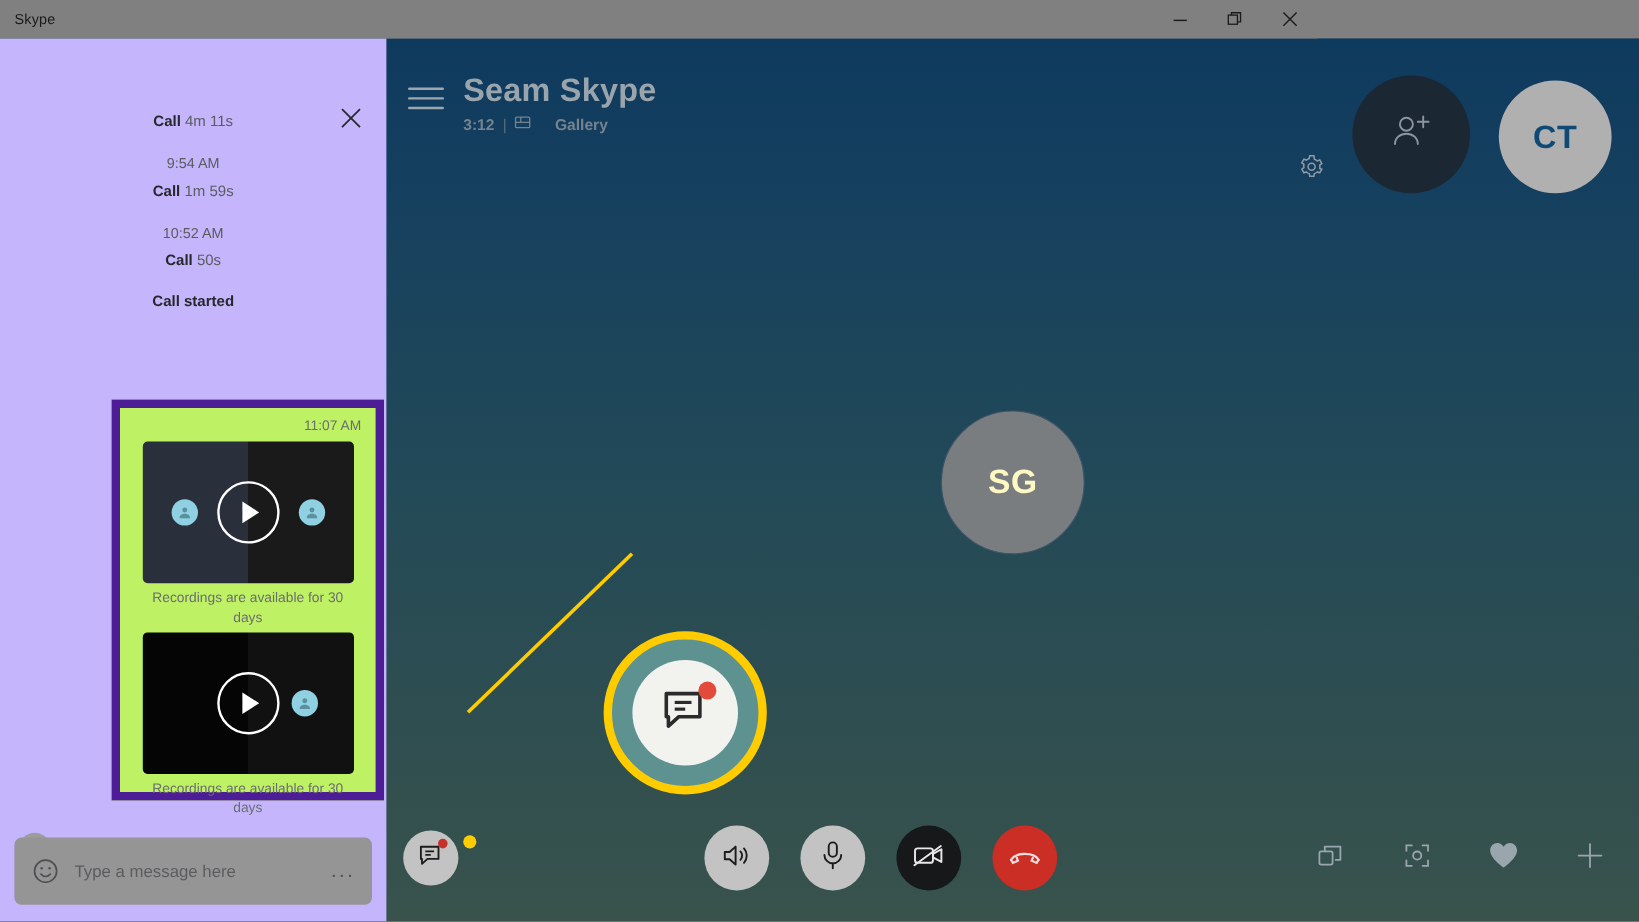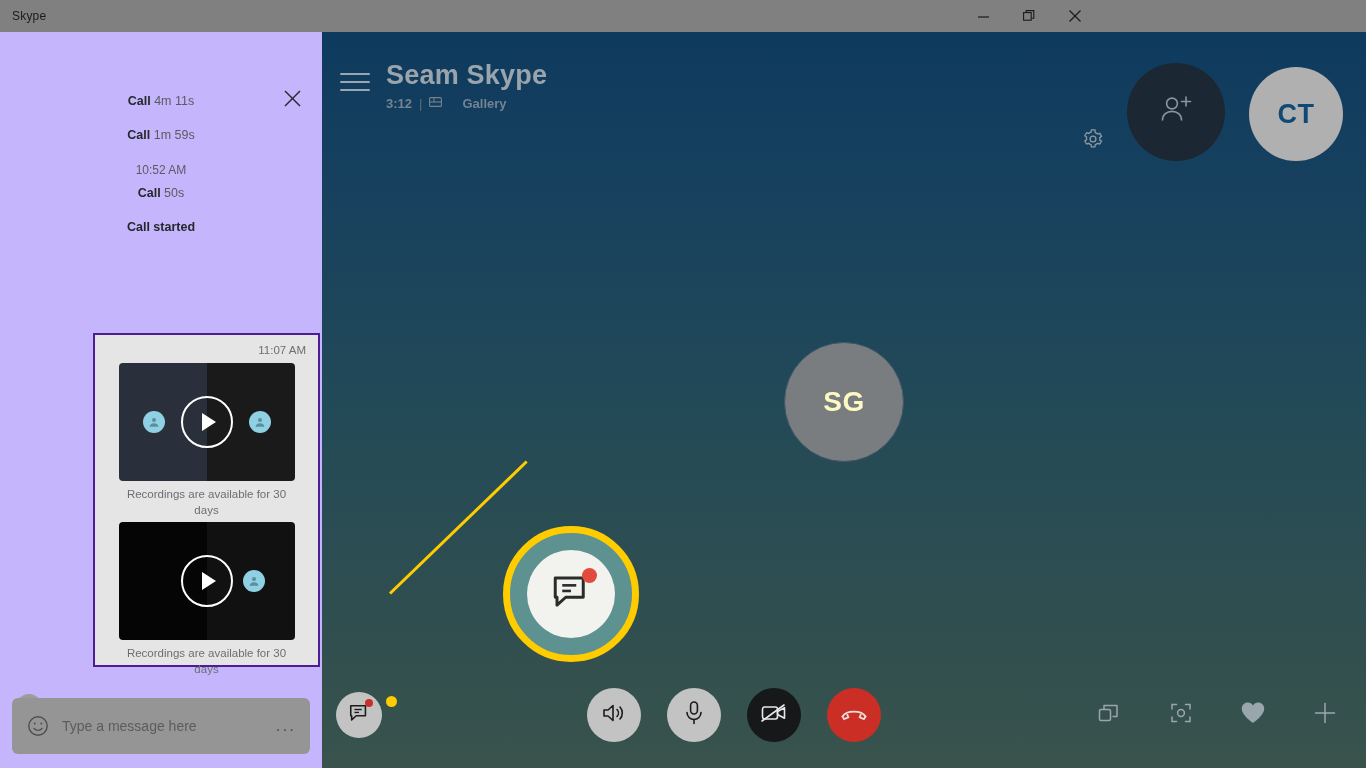--- a/index.html
+++ b/index.html
@@ -192,22 +192,22 @@
     font-size: 12.5px; color: #26282b;
     line-height: 22px; margin-bottom: 12px;
   }
   .tl-event b { font-weight: bold; }
   .tl-event .dur { color: #5a5c5e; font-weight: normal; }
 
   
   .rec-card {
     position: absolute; left: 93px; top: 333px;
     width: 227px; height: 334px;
-    background: #e5e5e5;
-    border: 2px solid #4c1d95;
+    background: #bef264;
+    border: 7px solid #4c1d95;
     z-index: 45;
     padding: 6px 10px 0 10px;
   }
   .rec-time {
     text-align: right; font-size: 11.5px; color: #6c6e70;
     line-height: 18px; padding-right: 2px;
   }
   .rec-item { margin-top: 4px; }
   .rec-thumb {
     width: 176px; height: 118px; border-radius: 4px;
@@ -478,20 +478,21 @@
     </div>
 
     <div class="timeline">
       <div class="tl-row">
         <div class="tl-time"></div>
         <div class="tl-event">
           <b>Call</b><span class="dur"> 4m 11s</span>
         </div>
       </div>
       <div class="tl-row">
+        <div class="tl-time">9:54 AM</div>
         <div class="tl-event">
           <b>Call</b><span class="dur"> 1m 59s</span>
         </div>
       </div>
       <div class="tl-row">
         <div class="tl-time">10:52 AM</div>
         <div class="tl-event">
           <b>Call</b><span class="dur"> 50s</span>
         </div>
       </div>

